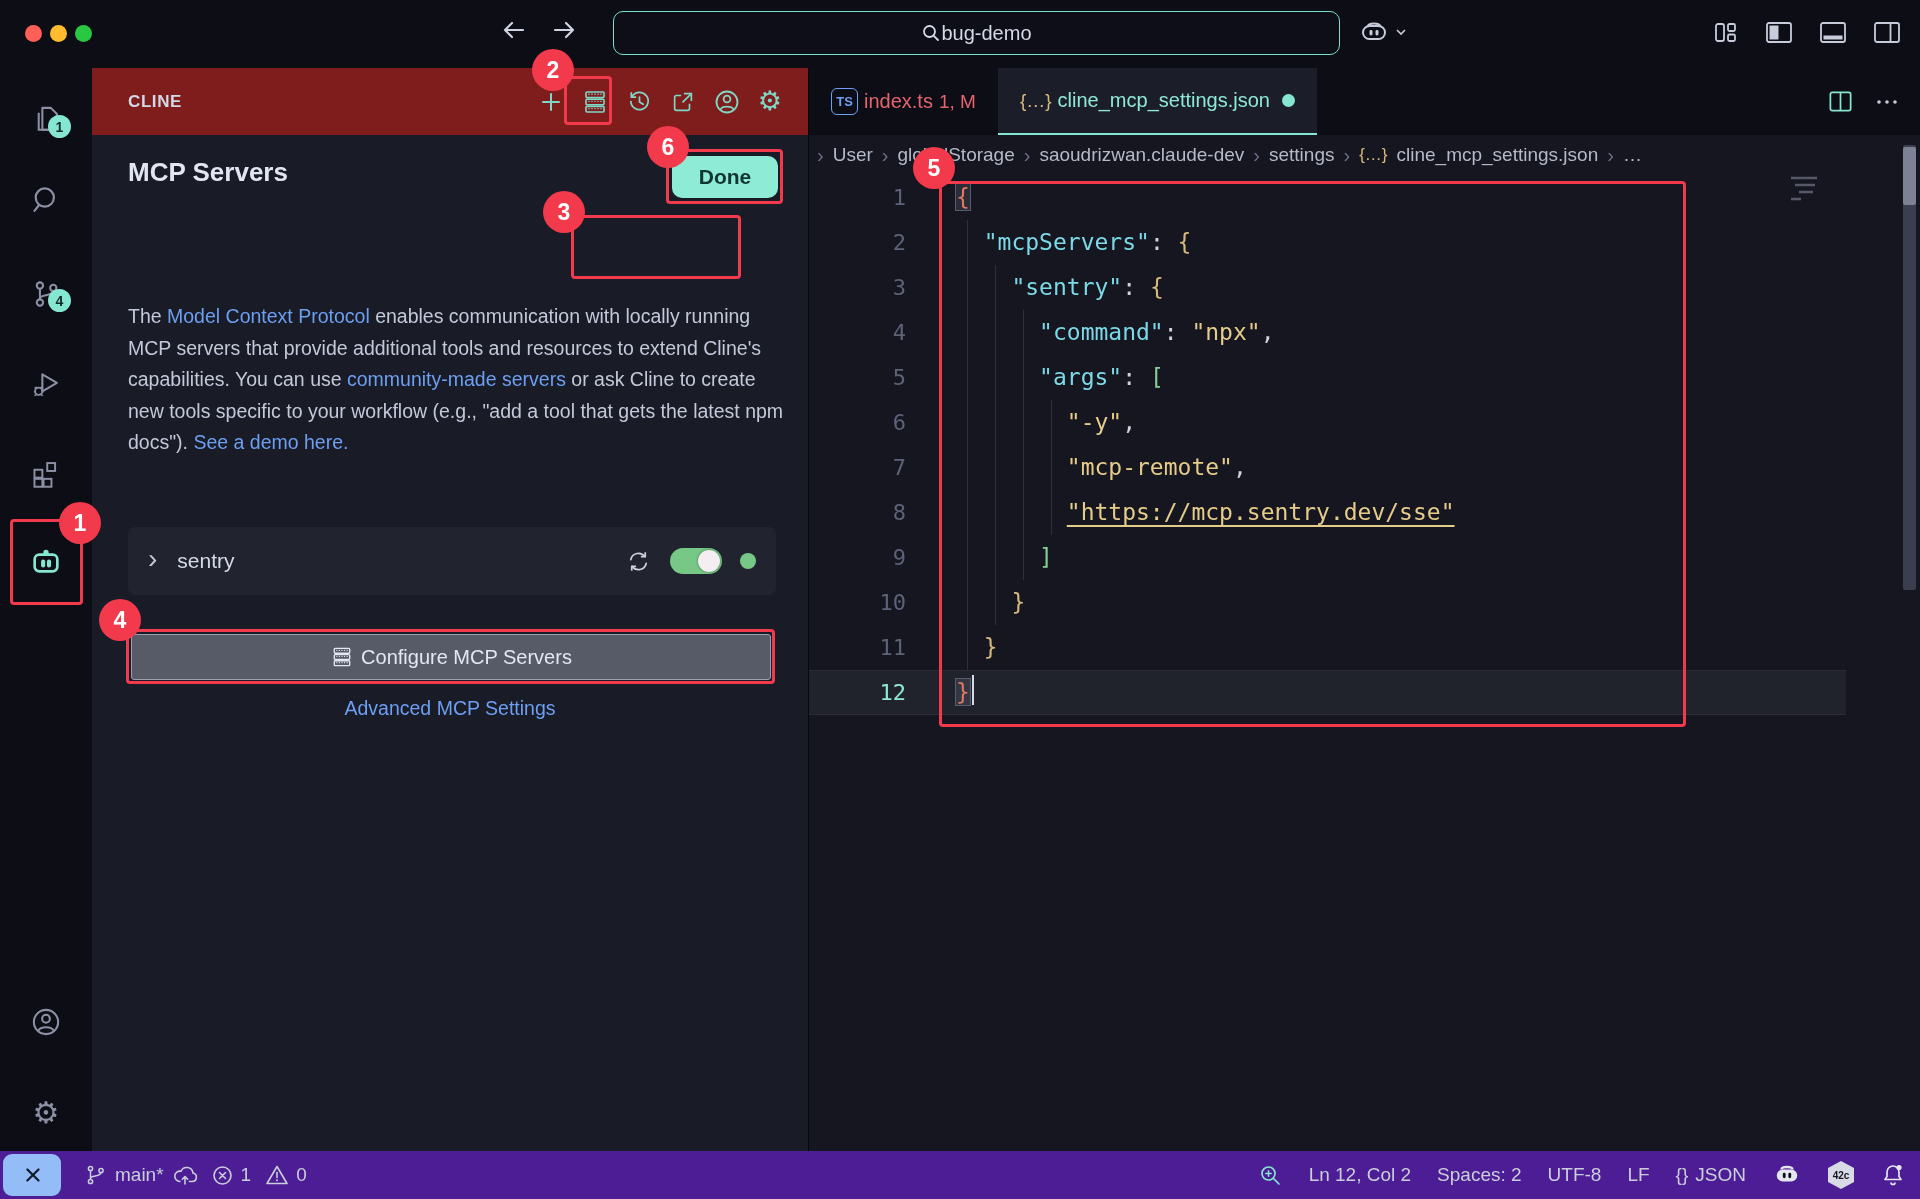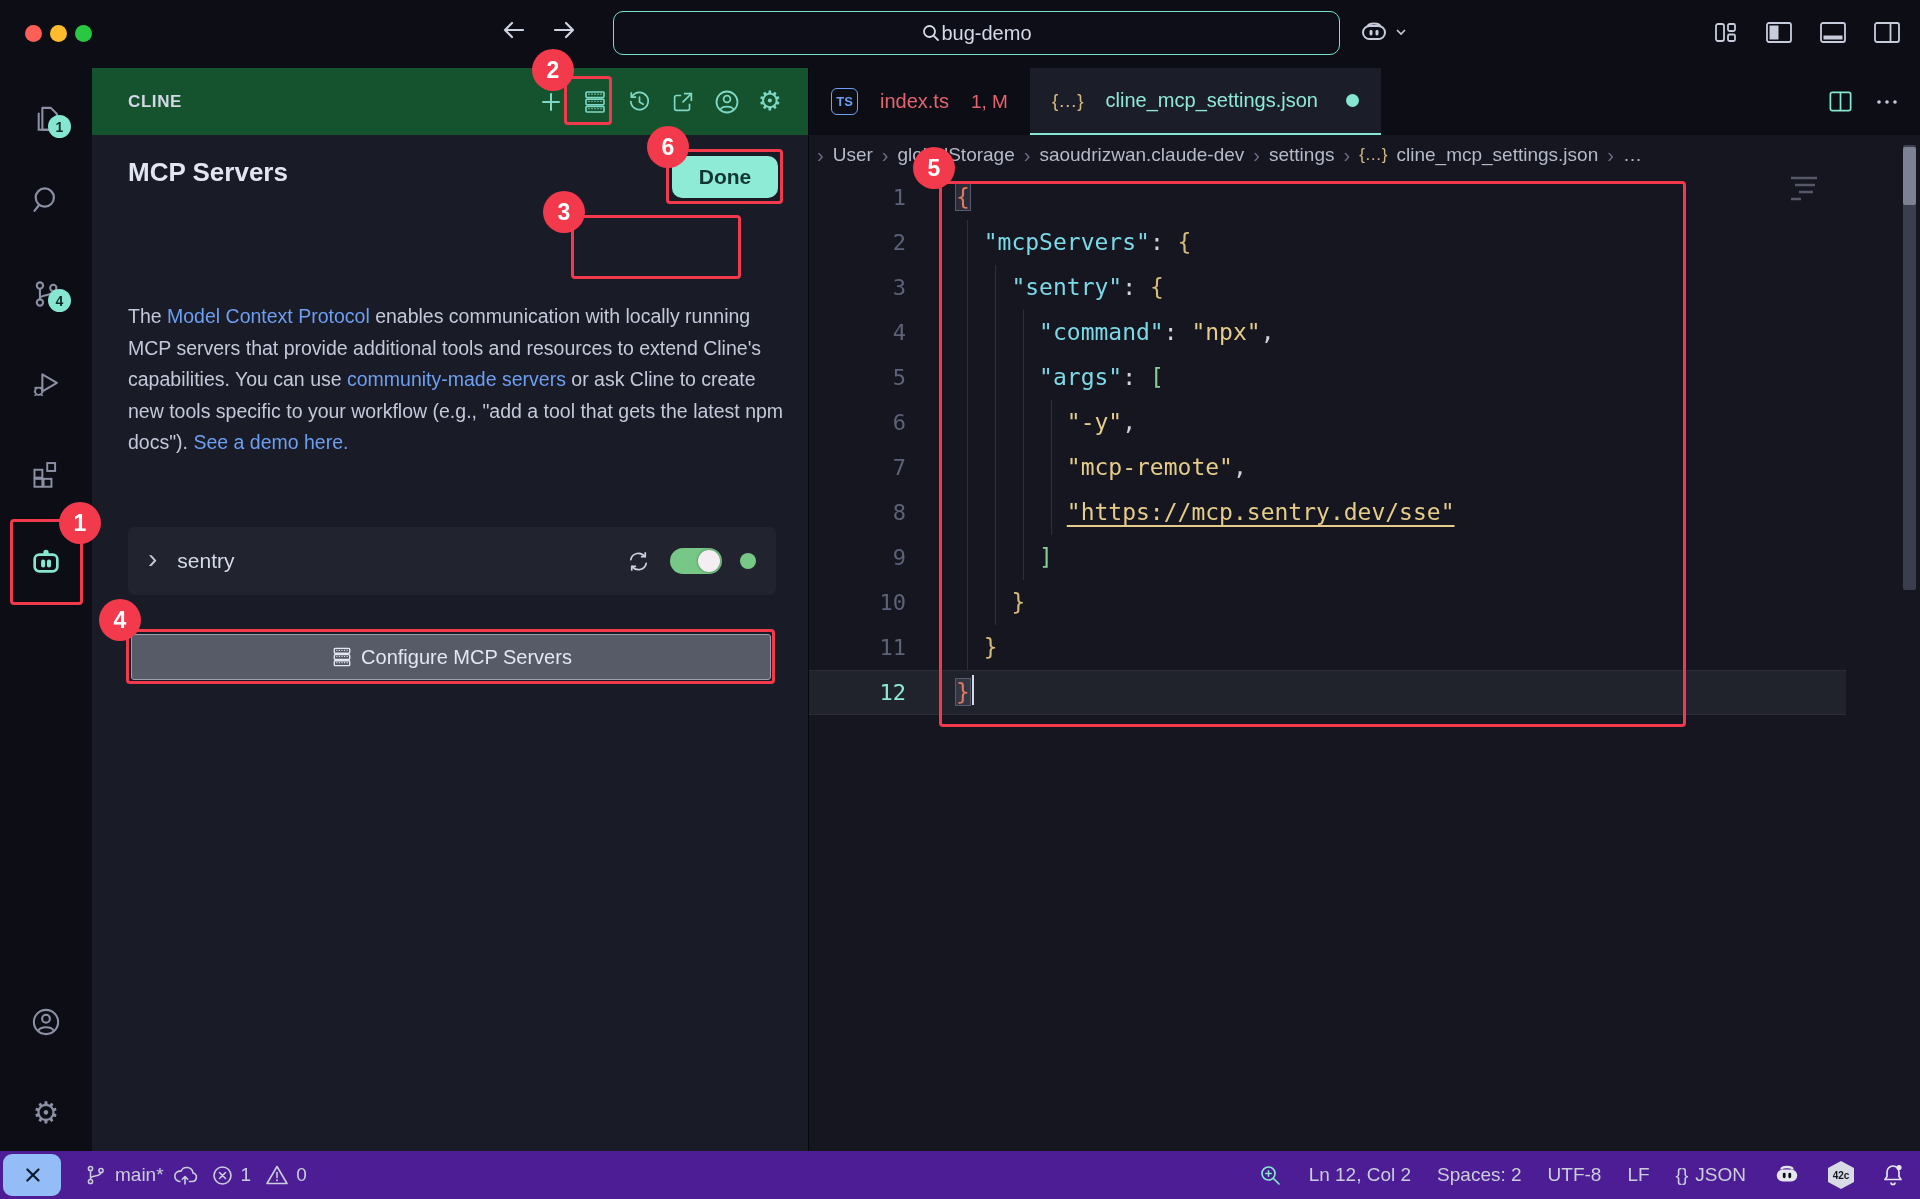--- a/index.html
+++ b/index.html
@@ -23,21 +23,21 @@
   .copilot-wrap{position:absolute;left:1358px;top:18px;display:flex;align-items:center;gap:4px;color:#c7ccdc;}
 
   
   .activity-bar{position:absolute;left:0;top:68px;width:92px;bottom:48px;background:#0c0d15;}
   .act-icon{position:absolute;left:24px;width:44px;height:44px;color:#8b90a4;display:flex;align-items:center;justify-content:center;}
   .act-badge{position:absolute;width:23px;height:23px;border-radius:50%;background:var(--accent-teal);
     color:#0d2a26;font-size:14px;font-weight:bold;display:flex;align-items:center;justify-content:center;z-index:5;}
   .robot{color:var(--accent-teal);}
 
   
-  .sidebar{position:absolute;left:92px;top:68px;width:716px;bottom:48px;background:#14532d;}
+  .sidebar{position:absolute;left:92px;top:68px;width:716px;bottom:48px;background:#7f1d1d;}
   .side-header{position:absolute;left:0;top:0;width:100%;height:67px;display:flex;align-items:center;padding:0 26px 0 36px;}
   .side-title{font-size:17px;font-weight:600;letter-spacing:.6px;color:#d3d8e6;}
   .hdr-icons{margin-left:auto;display:flex;gap:17px;align-items:center;color:#7fd8c6;}
   .hdr-gear{font-size:27px;line-height:1;color:#7fd8c6;}
   .panel{position:absolute;left:0;top:67px;right:0;bottom:0;background:#191b26;}
   .panel-title{position:absolute;left:36px;top:22px;font-size:26px;font-weight:700;color:#e2e6f2;}
   .done-btn{position:absolute;left:580px;top:21px;width:106px;height:42px;background:#8debd6;color:#123531;
     font-size:21px;font-weight:600;border:none;border-radius:10px;display:flex;align-items:center;justify-content:center;cursor:pointer;}
   .mcp-tabs{position:absolute;left:0;top:80px;width:100%;height:63px;display:flex;align-items:center;
     padding-left:71px;gap:60px;border-bottom:1.5px solid #3f4250;}
@@ -55,21 +55,21 @@
   .toggle .knob{position:absolute;right:2px;top:2px;width:22px;height:22px;border-radius:50%;background:#f4eef2;box-shadow:0 0 3px rgba(0,0,0,.4);}
   .status-dot{width:16px;height:16px;border-radius:50%;background:var(--toggle-green);}
   .configure-btn{position:absolute;left:39px;top:499px;width:640px;height:46px;background:#575b68;
     border:1px solid #9aa0b0;border-radius:3px;color:#e3e7f2;font-size:20px;display:flex;align-items:center;
     justify-content:center;gap:7px;cursor:pointer;}
   .advanced-link{position:absolute;left:0;top:562px;width:100%;text-align:center;font-size:19.5px;color:var(--link-blue);cursor:pointer;}
 
   
   .editor{position:absolute;left:808px;top:68px;width:1112px;bottom:48px;background:#15161f;border-left:1px solid #07080d;}
   .etabs{position:absolute;left:0;top:0;width:100%;height:67px;background:#0c0d15;display:flex;}
-  .etab{height:67px;display:flex;align-items:center;gap:22px;padding:0 22px;font-size:20px;cursor:pointer;}
+  .etab{height:67px;display:flex;align-items:center;gap:6px;padding:0 22px;font-size:20px;cursor:pointer;}
   .etab.inactive{color:var(--error-red);}
   .etab.active{background:#1b1d29;color:#8fe8d8;border-bottom:2.5px solid #85e6d1;}
   .ts-icon{width:27px;height:27px;border:1.5px solid #6d9ff2;border-radius:6px;color:#6d9ff2;font-size:13px;
     font-weight:bold;display:flex;align-items:center;justify-content:center;}
   .json-glyph{color:#d7ba7d;font-size:19px;}
   .dirty-dot{width:13px;height:13px;border-radius:50%;background:#85e6d1;margin-left:6px;}
   .etab-badge{font-size:19px;}
   .etab-actions{margin-left:auto;display:flex;align-items:center;gap:20px;padding-right:20px;color:#85e6d1;}
   .breadcrumb{position:absolute;left:8px;top:67px;width:100%;height:40px;display:flex;align-items:center;
     gap:9px;font-size:19px;color:#b4bac9;}
@@ -327,20 +327,21 @@
         <svg width="24" height="24" viewBox="0 0 28 28">
             <rect x="5" y="4" width="18" height="5.6" rx="1" fill="none" stroke="currentColor" stroke-width="1.6"></rect>
             <rect x="5" y="11.2" width="18" height="5.6" rx="1" fill="none" stroke="currentColor" stroke-width="1.6"></rect>
             <rect x="5" y="18.4" width="18" height="5.6" rx="1" fill="none" stroke="currentColor" stroke-width="1.6"></rect>
             <path d="M8 5.5v1.4M11 5.5v1.4M14 5.5v1.4M17 5.5v1.4M20 5.5v1.4M8 12.7v1.4M11 12.7v1.4M14 12.7v1.4M17 12.7v1.4M20 12.7v1.4M8 19.9v1.4M11 19.9v1.4M14 19.9v1.4M17 19.9v1.4M20 19.9v1.4" stroke="currentColor" stroke-width="1.2"></path>
           </svg>
       </span>
       <span>Configure MCP Servers</span>
     </div>
 
+    <div class="advanced-link">Advanced MCP Settings</div>
   </div>
 </div>
 
 <div class="editor">
   <div class="etabs">
     <div class="etab inactive">
       <span class="ts-icon">TS</span>
       <span>index.ts</span>
       <span class="etab-badge">1, M</span>
     </div>

